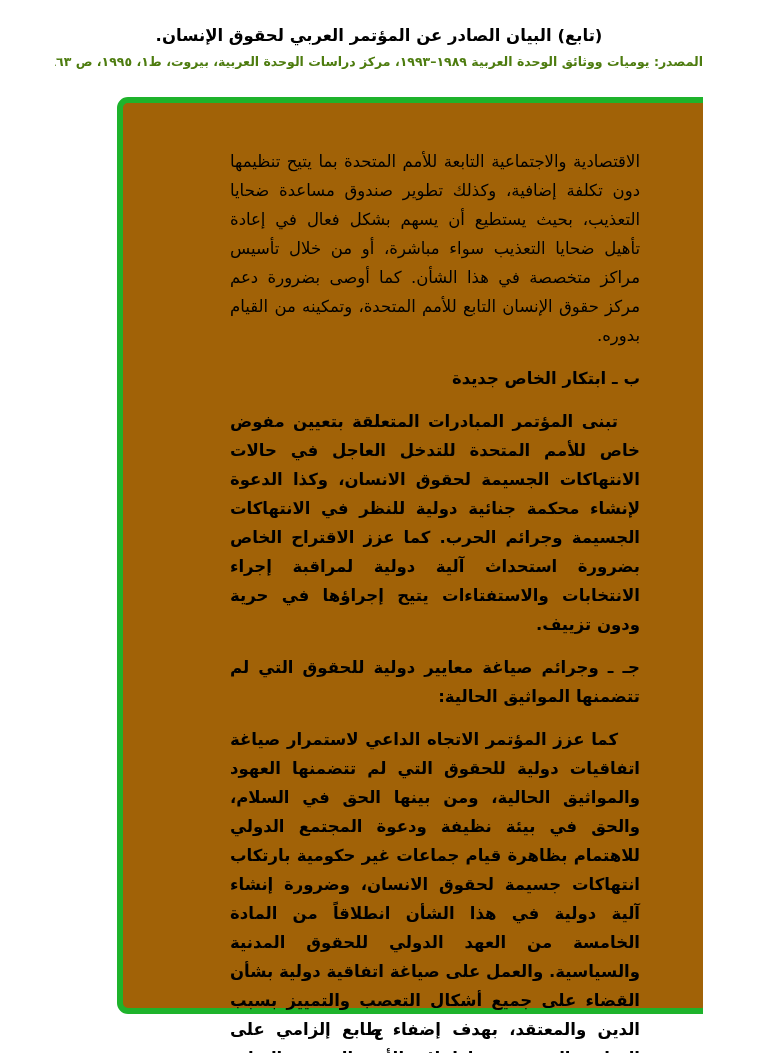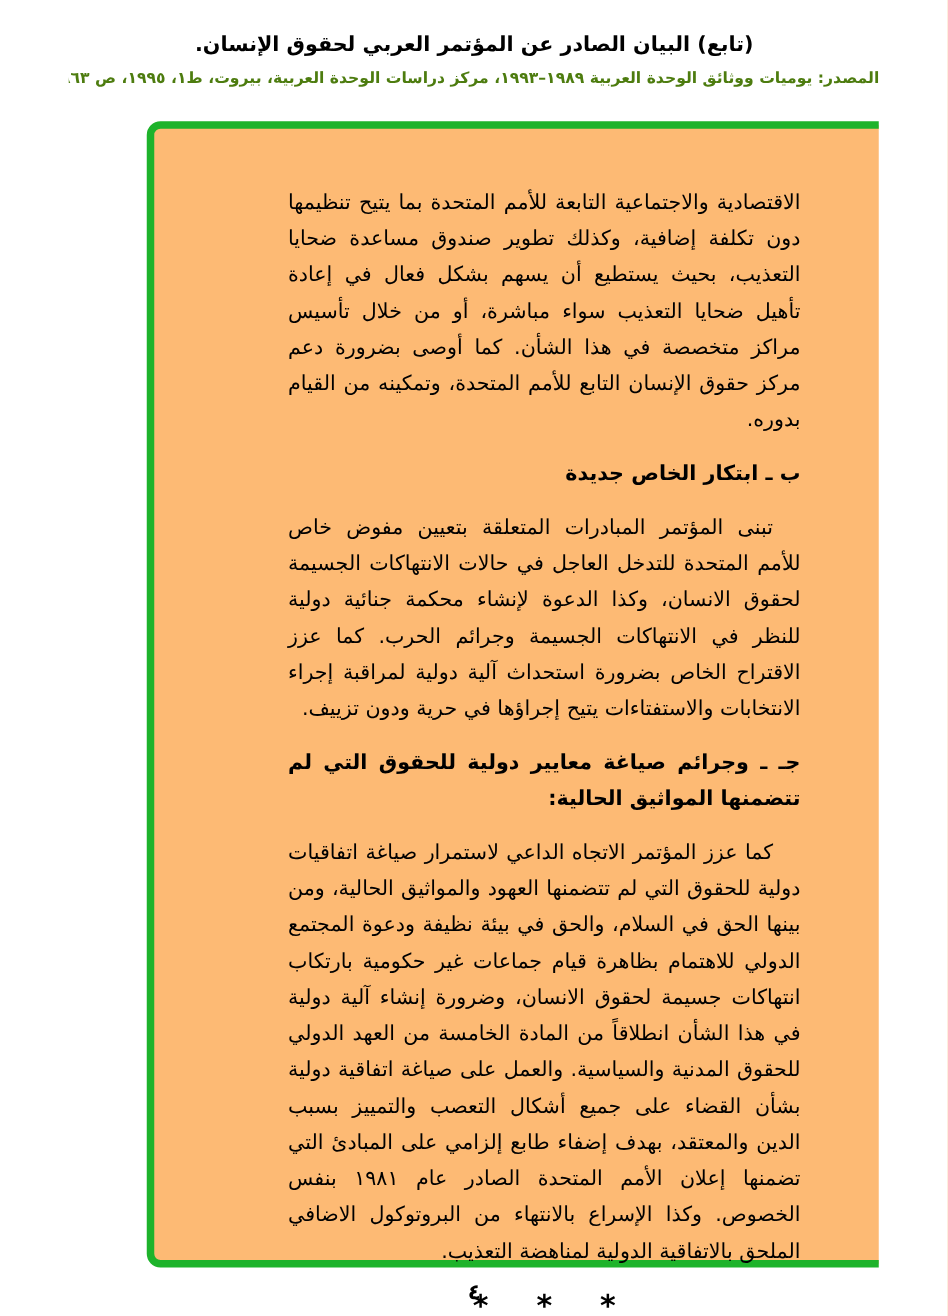--- a/index.html
+++ b/index.html
@@ -37,35 +37,36 @@
   }
   .content-frame {
     position: absolute;
     left: 62px;
     top: 85px;
     width: 636px;
     height: 917px;
     box-sizing: border-box;
     border: 6px solid #1eb32b;
     border-radius: 11px;
-    background: #fdba74;
+    background: #a16207;
   }
   .text-column {
     width: 410px;
     margin: 44px auto 0 auto;
     text-align: justify;
     font-size: 16.5px;
     line-height: 29px;
     color: #000;
   }
   .text-column p {
     margin: 0 0 14px 0;
   }
   .text-column p.indent {
     text-indent: 22px;
+    font-weight: bold;
   }
   .section-heading {
     font-weight: bold;
     font-size: 16.5px;
     line-height: 29px;
     margin: 4px 0 14px 0;
     text-align: justify;
   }
   .separator {
     text-align: center;

